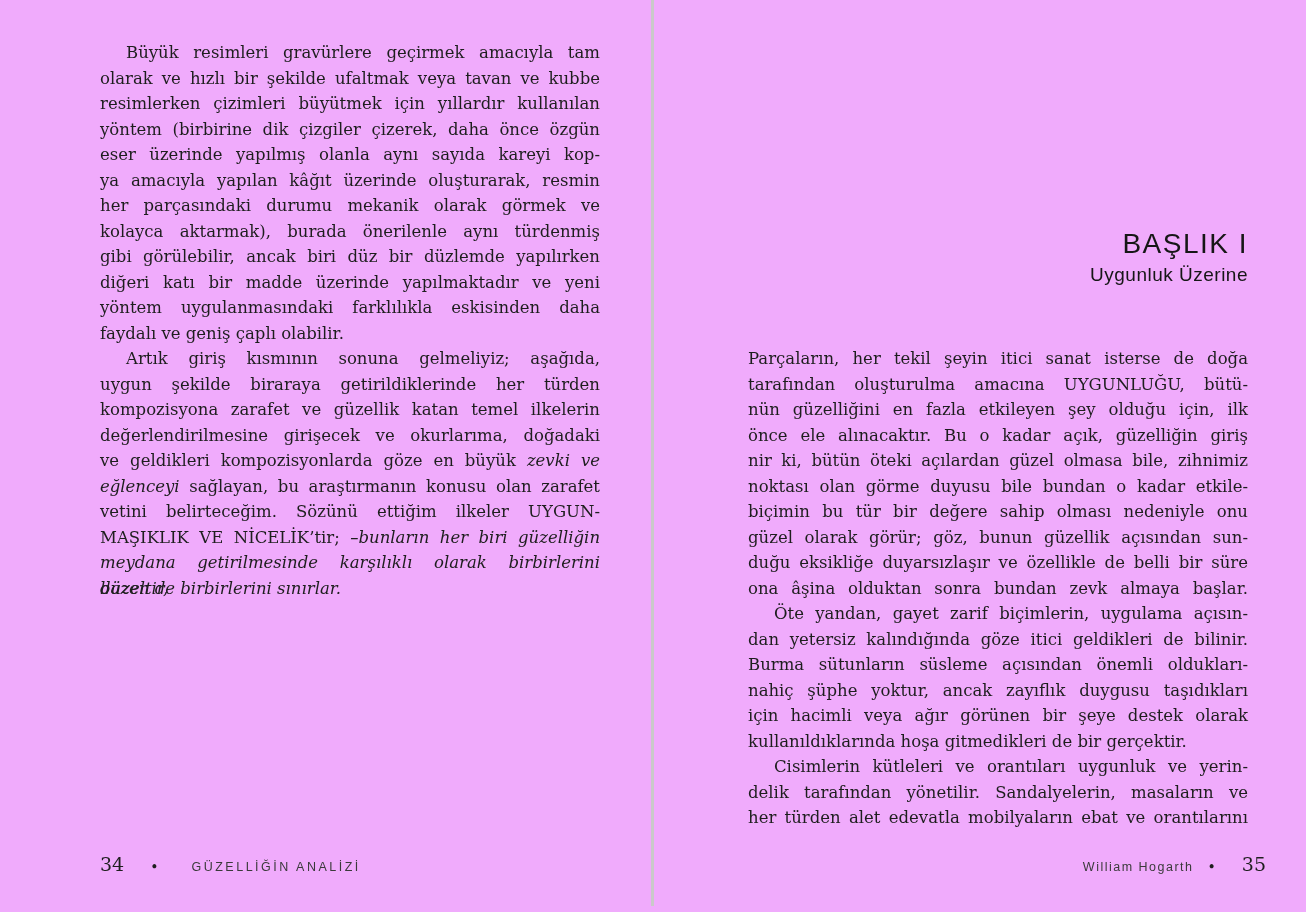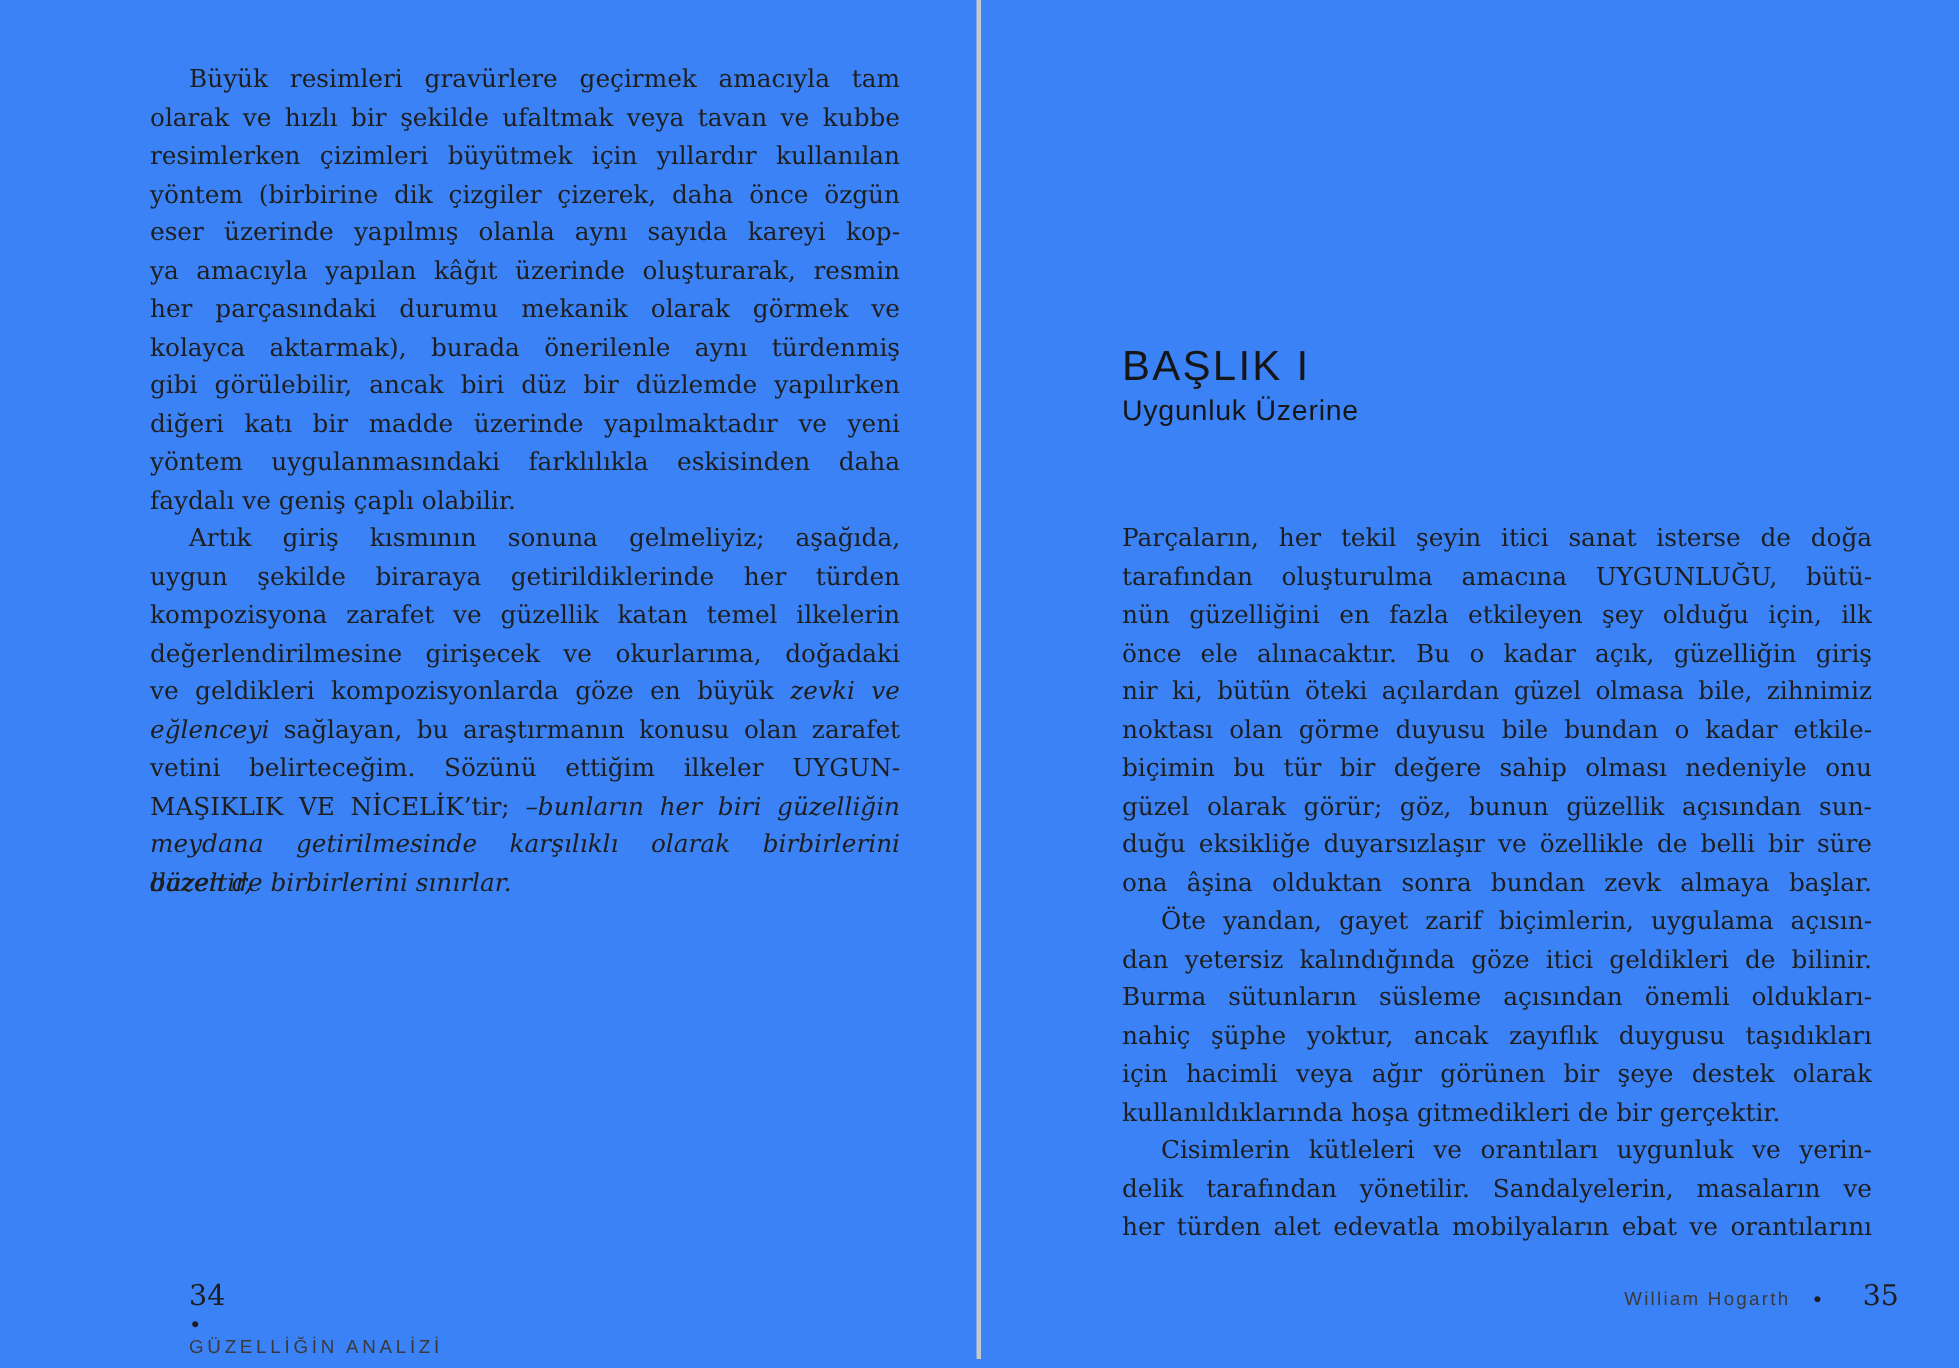--- a/index.html
+++ b/index.html
@@ -4,21 +4,21 @@
 <style>
   html, body {
     margin: 0;
     padding: 0;
     background: #ffffff;
   }
   .spread {
     position: relative;
     width: 1306px;
     height: 912px;
-    background: #3b82f6;
+    background: #f0abfc;
     overflow: hidden;
     font-family: "DejaVu Serif", serif;
   }
   .divider {
     position: absolute;
     left: 651px;
     top: 0;
     width: 3px;
     height: 906px;
     background: #c9c9c9;
@@ -44,42 +44,42 @@
     -moz-text-align-last: left;
   }
   .tline.indent { text-indent: 26px; }
   .tline em { font-style: italic; }
 
   .heading {
     position: absolute;
     left: 748px;
     top: 228px;
     width: 500px;
-    text-align: left;
+    text-align: right;
     font-family: "Liberation Sans", sans-serif;
     color: #161616;
   }
   .heading .h-title {
     font-size: 28px;
     line-height: 31px;
     letter-spacing: 1.5px;
   }
   .heading .h-subtitle {
     font-size: 19px;
     line-height: 31px;
     letter-spacing: 0.5px;
   }
 
   .footer {
     position: absolute;
     top: 853px;
     display: flex;
     align-items: baseline;
   }
-  .footer-left  { left: 100px; flex-direction: column; }
+  .footer-left  { left: 100px; }
   .footer-right { right: 40px; }
   .page-num {
     font-family: "DejaVu Serif", serif;
     font-size: 19px;
     color: #1e1e1e;
   }
   .footer-dot {
     font-size: 14px;
     color: #1e1e1e;
     position: relative;

